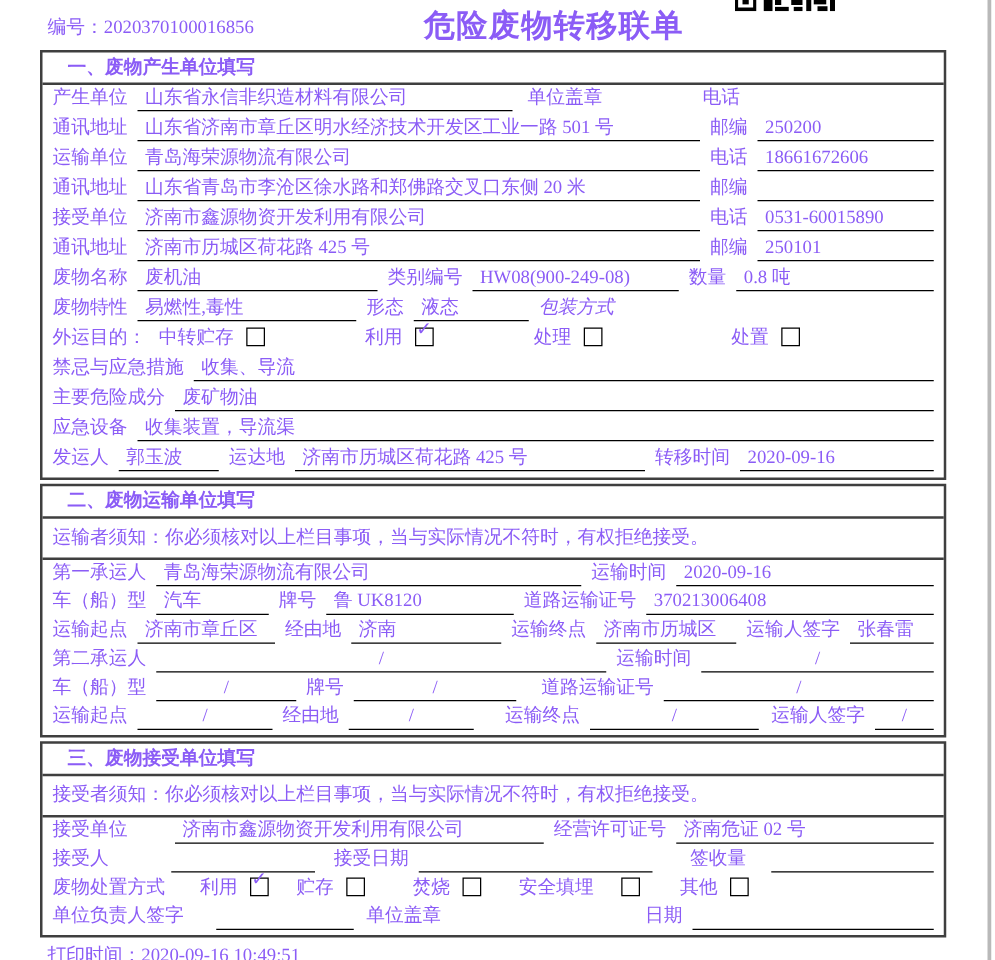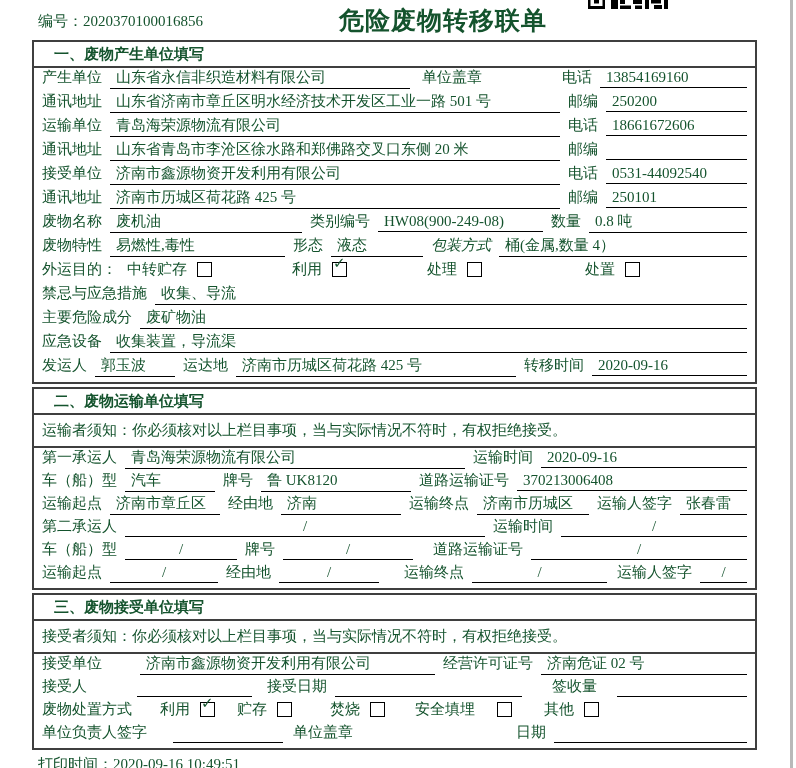--- a/index.html
+++ b/index.html
@@ -1,17 +1,17 @@
 <!DOCTYPE html>
 <html><head>
 <meta charset="utf-8">
 <style>
   html,body{margin:0;padding:0;background:#fff;}
   .page{position:relative;width:796px;height:768px;background:#fff;overflow:hidden;
-        font-family:"Liberation Serif","DejaVu Serif",serif;font-size:15px;color:#14532d;}
+        font-family:"Liberation Serif","DejaVu Serif",serif;font-size:15px;color:#8b5cf6;}
   .doc-header{position:absolute;top:0;left:0;right:0;height:40px;}
   .docno{position:absolute;left:38px;top:12px;white-space:nowrap;}
   .doc-title{position:absolute;left:90px;right:0;top:4px;text-align:center;
              font-size:25px;font-weight:bold;letter-spacing:1px;}
   .qr{position:absolute;left:588px;top:0;}
   .form{position:absolute;left:32px;top:40px;width:725px;}
   .box{border:2px solid #3f3f3f;margin-bottom:3px;background:#fff;}
   .sec-title{font-weight:bold;padding:2px 20px;line-height:20px;border-bottom:2px solid #3f3f3f;}
   .notice{padding:5px 8px 6px;line-height:20px;border-bottom:2px solid #3f3f3f;}
   .rows{padding:0 6px 2px 8px;}
@@ -60,21 +60,20 @@
   <div class="form">
 
     <section class="box">
       <div class="sec-title">一、废物产生单位填写</div>
       <div class="rows">
           <div class="row">
             <span class="lbl">产生单位</span>
             <span class="val" style="width: 300px;">山东省永信非织造材料有限公司</span>
             <span class="lbl" style="margin-left: 12px;">单位盖章</span>
             <span class="lbl" style="margin-left: 72px;">电话</span>
-            <span class="val grow">13854169160</span>
           </div>
           <div class="row">
             <span class="lbl">通讯地址</span>
             <span class="val" style="width: 450px;">山东省济南市章丘区明水经济技术开发区工业一路 501 号</span>
             <span class="lbl" style="margin-left: 8px;">邮编</span>
             <span class="val grow">250200</span>
           </div>
           <div class="row">
             <span class="lbl">运输单位</span>
             <span class="val" style="width: 450px;">青岛海荣源物流有限公司</span>
@@ -84,21 +83,21 @@
           <div class="row">
             <span class="lbl">通讯地址</span>
             <span class="val" style="width: 450px;">山东省青岛市李沧区徐水路和郑佛路交叉口东侧 20 米</span>
             <span class="lbl" style="margin-left: 8px;">邮编</span>
             <span class="val grow">&nbsp;</span>
           </div>
           <div class="row">
             <span class="lbl">接受单位</span>
             <span class="val" style="width: 450px;">济南市鑫源物资开发利用有限公司</span>
             <span class="lbl" style="margin-left: 8px;">电话</span>
-            <span class="val grow">0531-44092540</span>
+            <span class="val grow">0531-60015890</span>
           </div>
           <div class="row">
             <span class="lbl">通讯地址</span>
             <span class="val" style="width: 450px;">济南市历城区荷花路 425 号</span>
             <span class="lbl" style="margin-left: 8px;">邮编</span>
             <span class="val grow">250101</span>
           </div>
           <div class="row">
             <span class="lbl">废物名称</span>
             <span class="val" style="width: 192px;">废机油</span>
@@ -106,21 +105,20 @@
             <span class="val" style="width: 165px;">HW08(900-249-08)</span>
             <span class="lbl" style="margin-left: 8px;">数量</span>
             <span class="val grow">0.8 吨</span>
           </div>
           <div class="row">
             <span class="lbl">废物特性</span>
             <span class="val" style="width: 175px;">易燃性,毒性</span>
             <span class="lbl" style="margin-left: 8px;">形态</span>
             <span class="val" style="width: 92px;">液态</span>
             <span class="lbl" style="margin-left: 8px; font-style: italic;">包装方式</span>
-            <span class="val grow">桶(金属,数量 4）</span>
           </div>
           <div class="row">
             <span class="lbl">外运目的：</span>
             <span class="cbg" style="margin-left: 2px;">
               <span class="cbl">中转贮存</span>
               <span class="cb"></span>
             </span>
             <span class="cbg" style="margin-left: 80px;">
               <span class="cbl">利用</span>
               <span class="cb">

